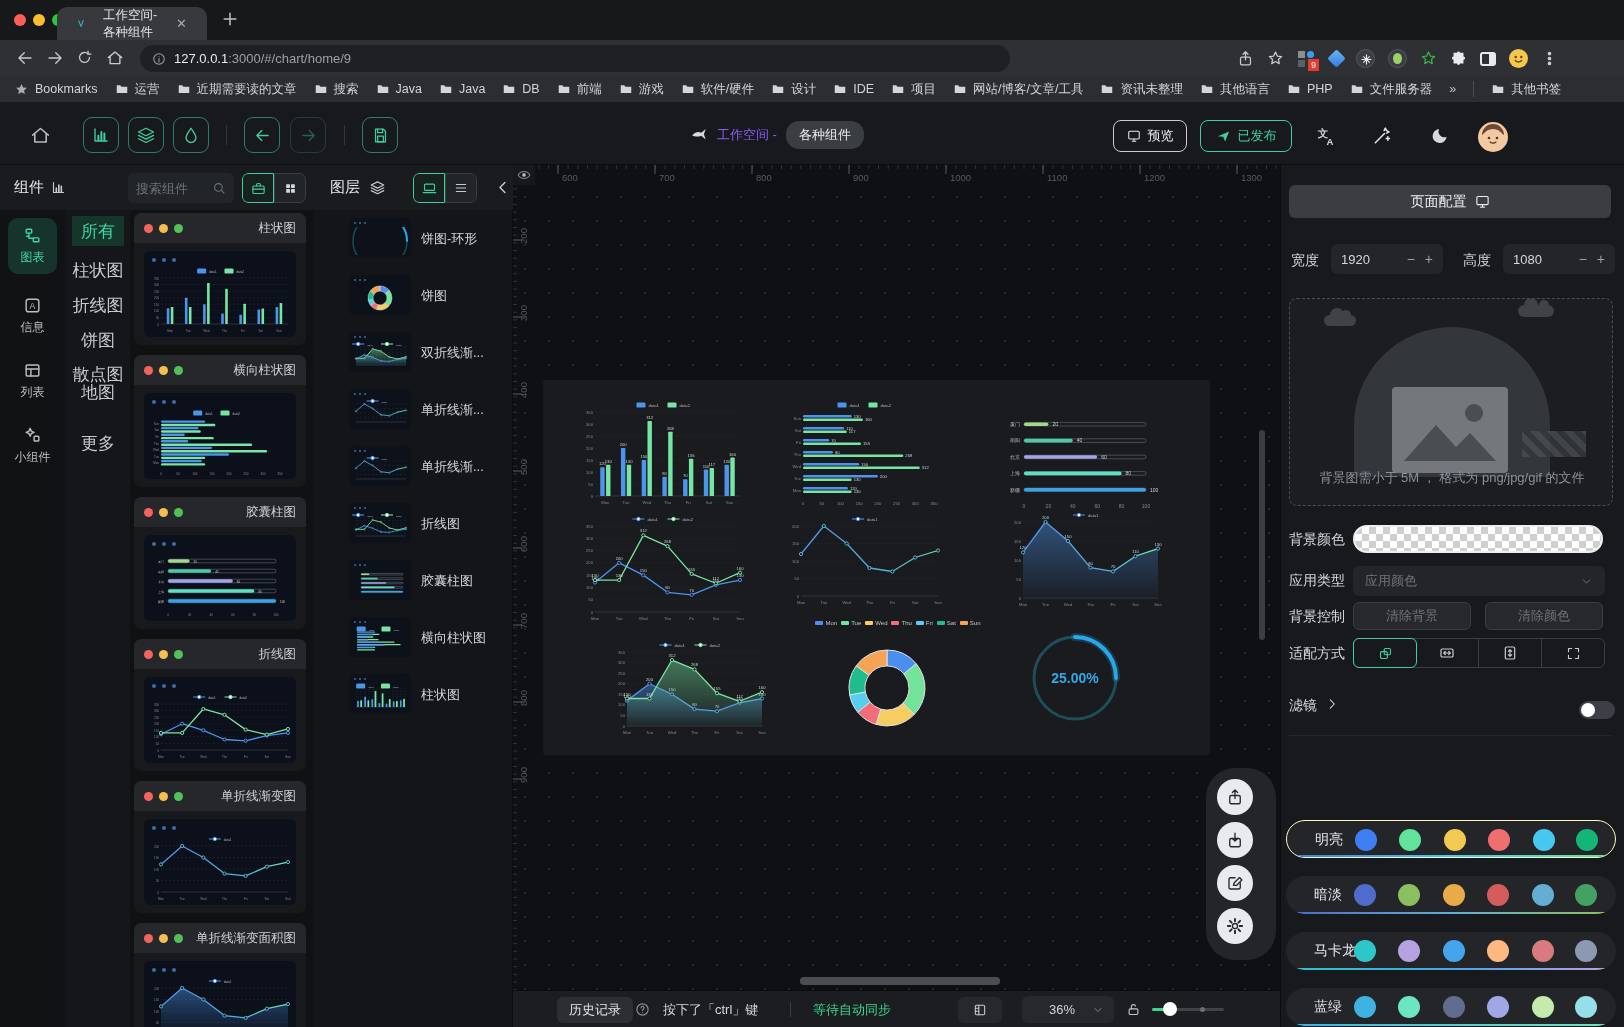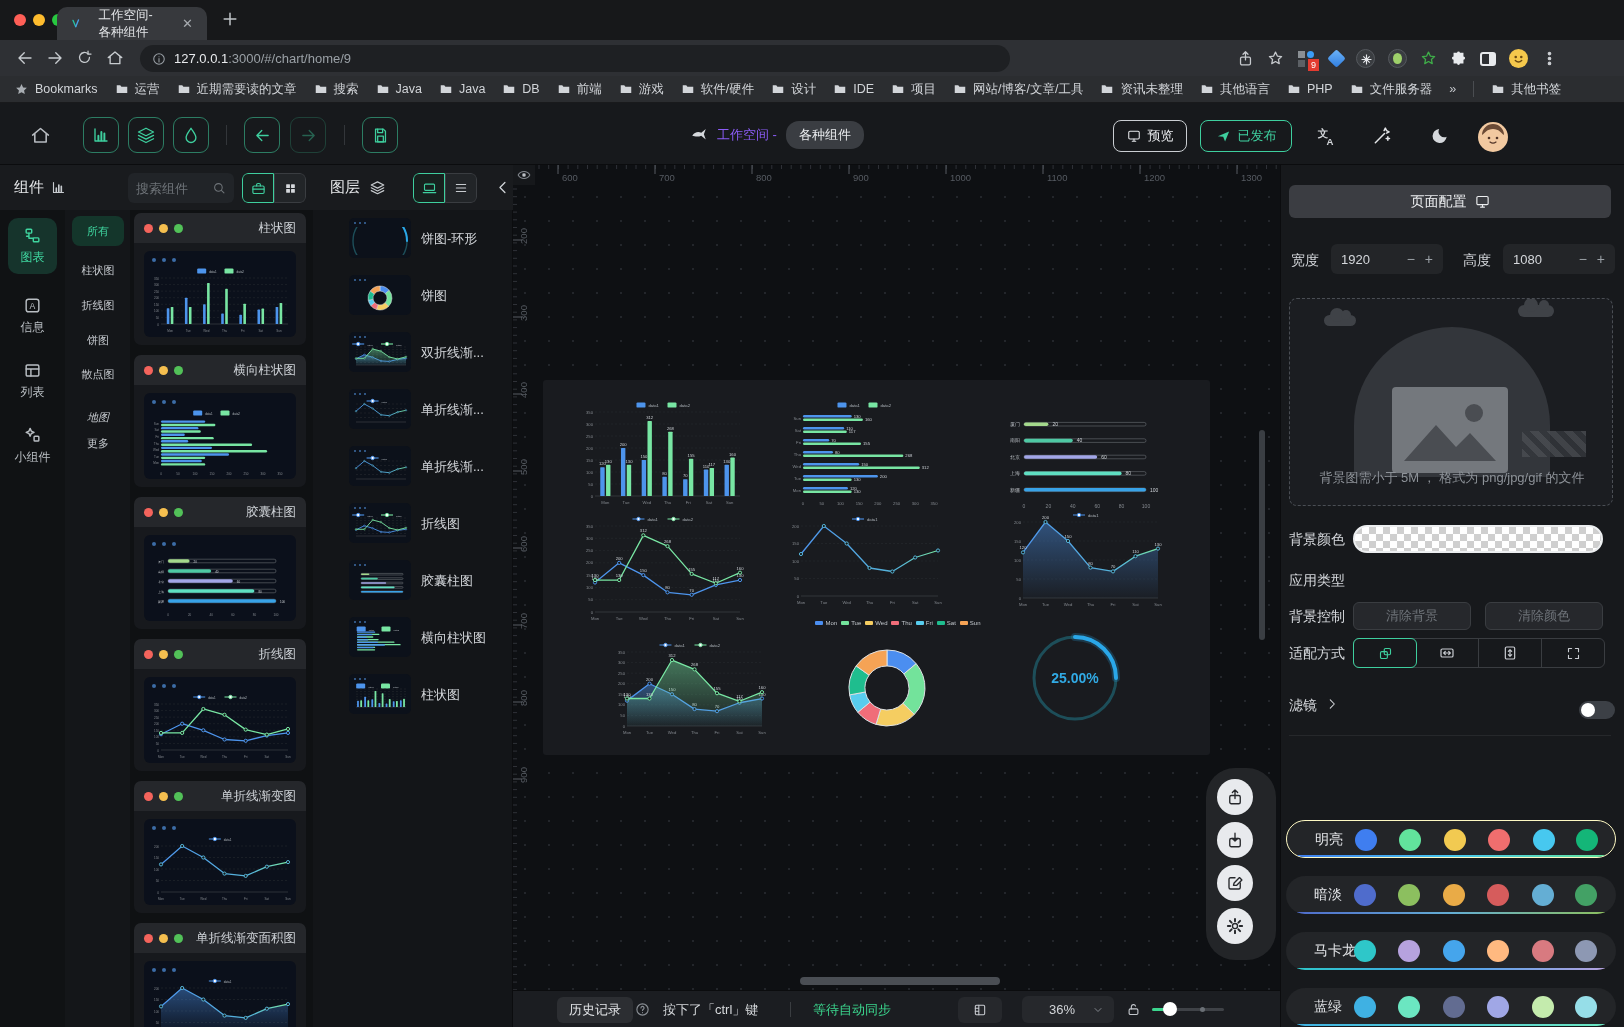--- a/index.html
+++ b/index.html
@@ -5,21 +5,21 @@
   *{margin:0;padding:0;box-sizing:border-box}
   html,body{background:#000}
   #app{position:relative;width:1624px;height:1027px;overflow:hidden;background:#0e1013;
        font-family:"Liberation Sans","DejaVu Sans",sans-serif;color:#d5d8dc;-webkit-user-select:none}
   .abs{position:absolute}
   .ic{display:block}
   
   #tabstrip{position:absolute;left:0;top:0;width:1624px;height:40px;background:#17181a}
   .tl{position:absolute;top:14px;width:12px;height:12px;border-radius:50%}
   #tab{position:absolute;left:57px;top:7px;width:150px;height:33px;background:#37393d;border-radius:10px 10px 0 0;
-       display:flex;align-items:center;gap:18px;padding:0 14px;font-size:12.5px;color:#e2e4e7}
+       display:flex;align-items:center;gap:18px;padding:0 20px;font-size:12.5px;color:#e2e4e7}
   #tab .x{margin-left:auto;color:#a7abb0;font-size:13px}
   #newtab{position:absolute;left:220px;top:9px;color:#c0c4c8}
   #toolbar{position:absolute;left:0;top:40px;width:1624px;height:36px;background:#2e3034}
   .tbi{position:absolute;top:9px;color:#c7cbcf}
   #urlpill{position:absolute;left:140px;top:45px;width:870px;height:27px;background:#1e2023;border-radius:13.5px;
            display:flex;align-items:center;gap:8px;padding:0 12px;font-size:13px}
   #urlpill .host{color:#e8eaed}#urlpill .rest{color:#9aa0a6}
   #toolright{position:absolute;right:66px;top:45px;height:27px;display:flex;align-items:center;gap:13px}
   .extc{width:19px;height:19px;border-radius:50%;position:relative}
   #bmbar{position:absolute;left:0;top:76px;width:1624px;height:27px;background:#2b2d30;border-bottom:1px solid #191a1c;
@@ -42,21 +42,21 @@
   #searchbox input{flex:1;min-width:0;background:transparent;border:none;outline:none;color:#c6cacf;font-size:13px;font-family:inherit}
   #searchbox input::placeholder{color:#6e7378}
   .tgl{width:32px;height:30px;display:flex;align-items:center;justify-content:center;background:#222528;border:1px solid #3a3d41}
   .tgl.on{background:#17211e;border:1px solid #3ecf9e;color:#3ecf9e}
   #rail{position:absolute;left:0;top:45px;width:65px;height:817px;background:#101214}
   .rail-item{position:absolute;left:8px;width:49px;height:56px;border-radius:10px;display:flex;flex-direction:column;
              align-items:center;justify-content:center;gap:4px;font-size:12px;color:#b9bec3}
   .rail-item.active{background:#16342c;color:#3fd59f}
   #cats{position:absolute;left:65px;top:45px;width:65px;height:817px;background:#141619}
   .cat{position:absolute;left:7px;width:52px;height:30px;display:flex;align-items:center;justify-content:center;
-       font-size:11px;color:#c6cacf;border-radius:8px}
+       font-size:17px;color:#c6cacf;border-radius:0}
   .cat.active{background:#14362b;color:#3fd59f}
   #cards{position:absolute;left:130px;top:45px;width:183px;height:817px;background:#0f1113}
   .card{position:absolute;left:4px;width:172px;height:132px;border-radius:7px;overflow:hidden}
   .card-h{height:30px;background:#25272b;display:flex;align-items:center;padding:0 10px;gap:6px}
   .card-h .dot{width:9px;height:9px;border-radius:50%}
   .card-t{margin-left:auto;font-size:12.5px;color:#ced2d7}
   .card-b{height:102px;background:#17191d;position:relative}
   .card-inner{position:absolute;left:10px;top:8px;width:152px;height:86px;background:#0b101b;border-radius:6px}
   .pdot{position:absolute;top:7px;width:4px;height:4px;border-radius:50%;background:#3c6ca6}
   
@@ -515,21 +515,21 @@
           </svg>
           <span>小组件</span>
         </div>
       </div>
     <div id="cats">
         <div class="cat active" style="top: 6px;">所有</div>
         <div class="cat" style="top: 45px;">柱状图</div>
         <div class="cat" style="top: 80px;">折线图</div>
         <div class="cat" style="top: 115px;">饼图</div>
         <div class="cat" style="top: 149px;">散点图</div>
-        <div class="cat" style="top: 192px; font-style: italic;">地图</div>
+        <div class="cat" style="top: 167px;">地图</div>
         <div class="cat" style="top: 218px;">更多</div>
       </div>
     <div id="cards">
         <div class="card" style="top: 3px;">
           <div class="card-h">
             <i class="dot" style="background:#f4645c"></i>
             <i class="dot" style="background:#f5bf4f"></i>
             <i class="dot" style="background:#52c158"></i>
             <span class="card-t">柱状图</span>
           </div>
@@ -1869,20 +1869,28 @@
             <circle cx="82" cy="26" r="9" fill="#4a4d52"></circle>
             <path d="M12 74 44 38l20 22 14-14 26 28Z" fill="#4a4d52"></path>
           </svg>
       </div>
       <div style="position:absolute;left:232px;top:132px;width:64px;height:26px;background:repeating-linear-gradient(45deg,#4a4d52 0 6px,#34373c 6px 12px);opacity:.8"></div>
       <div id="hint">背景图需小于 5M ， 格式为 png/jpg/gif 的文件</div>
     </div>
     <span class="rlabel" style="left:8px;top:366px">背景颜色</span>
     <div id="swatch"></div>
     <span class="rlabel" style="left:8px;top:407px">应用类型</span>
+    <div class="sel" style="left:72px;top:401px;width:252px;height:30px;padding:0 12px">
+      <span>应用颜色</span>
+      <span style="margin-left:auto">
+          <svg class="ic" width="13" height="13" viewBox="0 0 24 24" fill="none" stroke="#6f747a" stroke-width="1.8" stroke-linecap="round" stroke-linejoin="round">
+            <path d="m6 9 6 6 6-6"></path>
+          </svg>
+        </span>
+    </div>
     <span class="rlabel" style="left:8px;top:443px">背景控制</span>
     <div class="clrbtn" style="left:72px;top:437px">清除背景</div>
     <div class="clrbtn" style="left:204px;top:437px">清除颜色</div>
     <span class="rlabel" style="left:8px;top:480px">适配方式</span>
     <div id="fitgroup">
       <span class="fit on">
           <svg class="ic" width="15" height="15" viewBox="0 0 24 24" fill="none" stroke="#3ecf9e" stroke-width="1.8" stroke-linecap="round" stroke-linejoin="round">
             <rect x="4" y="9" width="11" height="11" rx="2"></rect>
             <rect x="10" y="4" width="10" height="10" rx="2"></rect>
           </svg>

